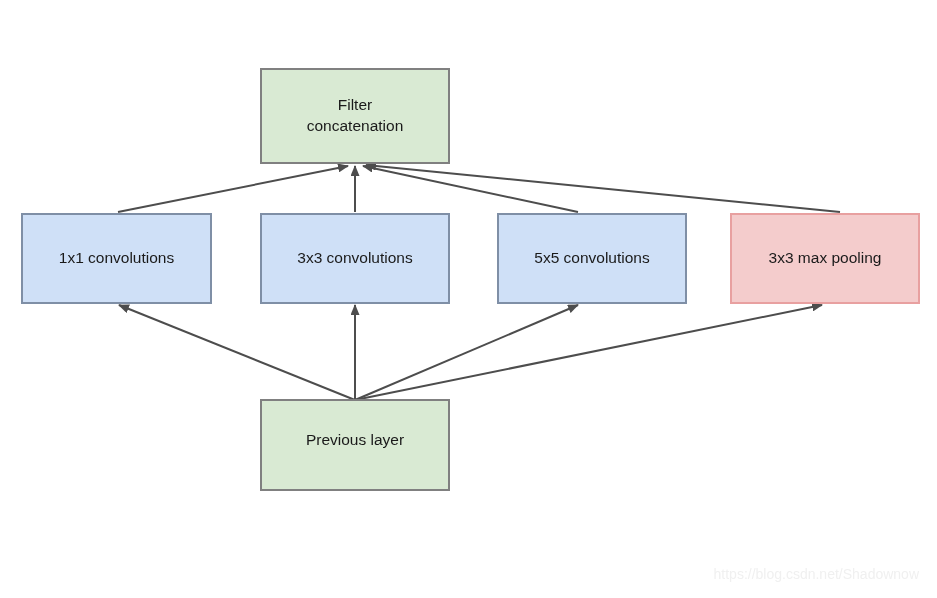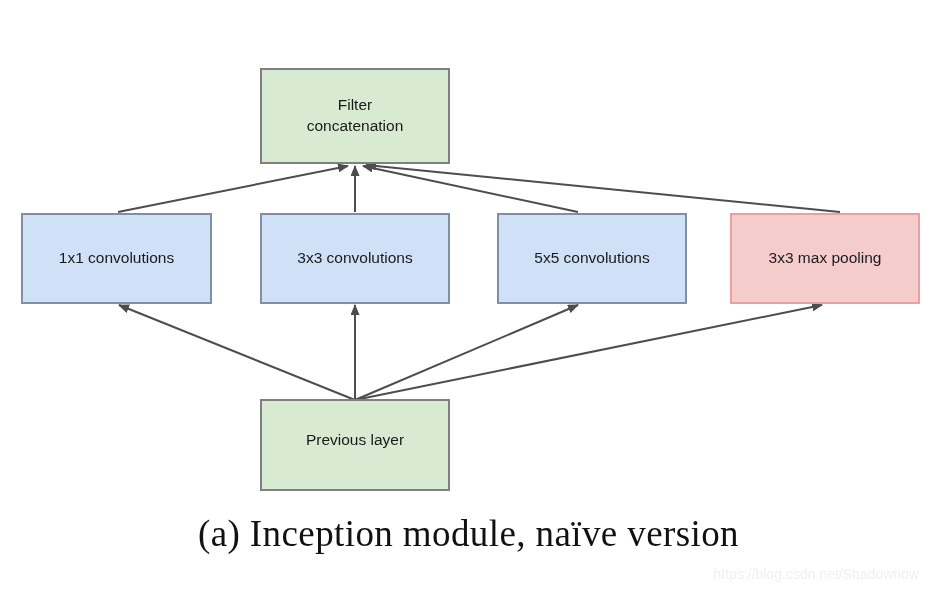--- a/index.html
+++ b/index.html
@@ -105,16 +105,15 @@
           <rect x="731" y="214" width="188" height="89" fill="#f4cccc" stroke="#e8a0a0" class="node-box"></rect>
           <text x="825" y="258.5" class="node-label" fill="#1a1a1a"><tspan x="825">3x3 max pooling</tspan></text>
         </g>
         <g>
           <rect x="261" y="400" width="188" height="90" fill="#d9ead3" stroke="#808080" class="node-box"></rect>
           <text x="355" y="441" class="node-label" fill="#1a1a1a"><tspan x="355">Previous layer</tspan></text>
         </g>
       </g>
   </svg>
 
-  <div class="caption">(a) Inception module, naïve version</div>
   <div class="watermark">https://blog.csdn.net/Shadownow</div>
 
 </div>
 
 </body></html>

